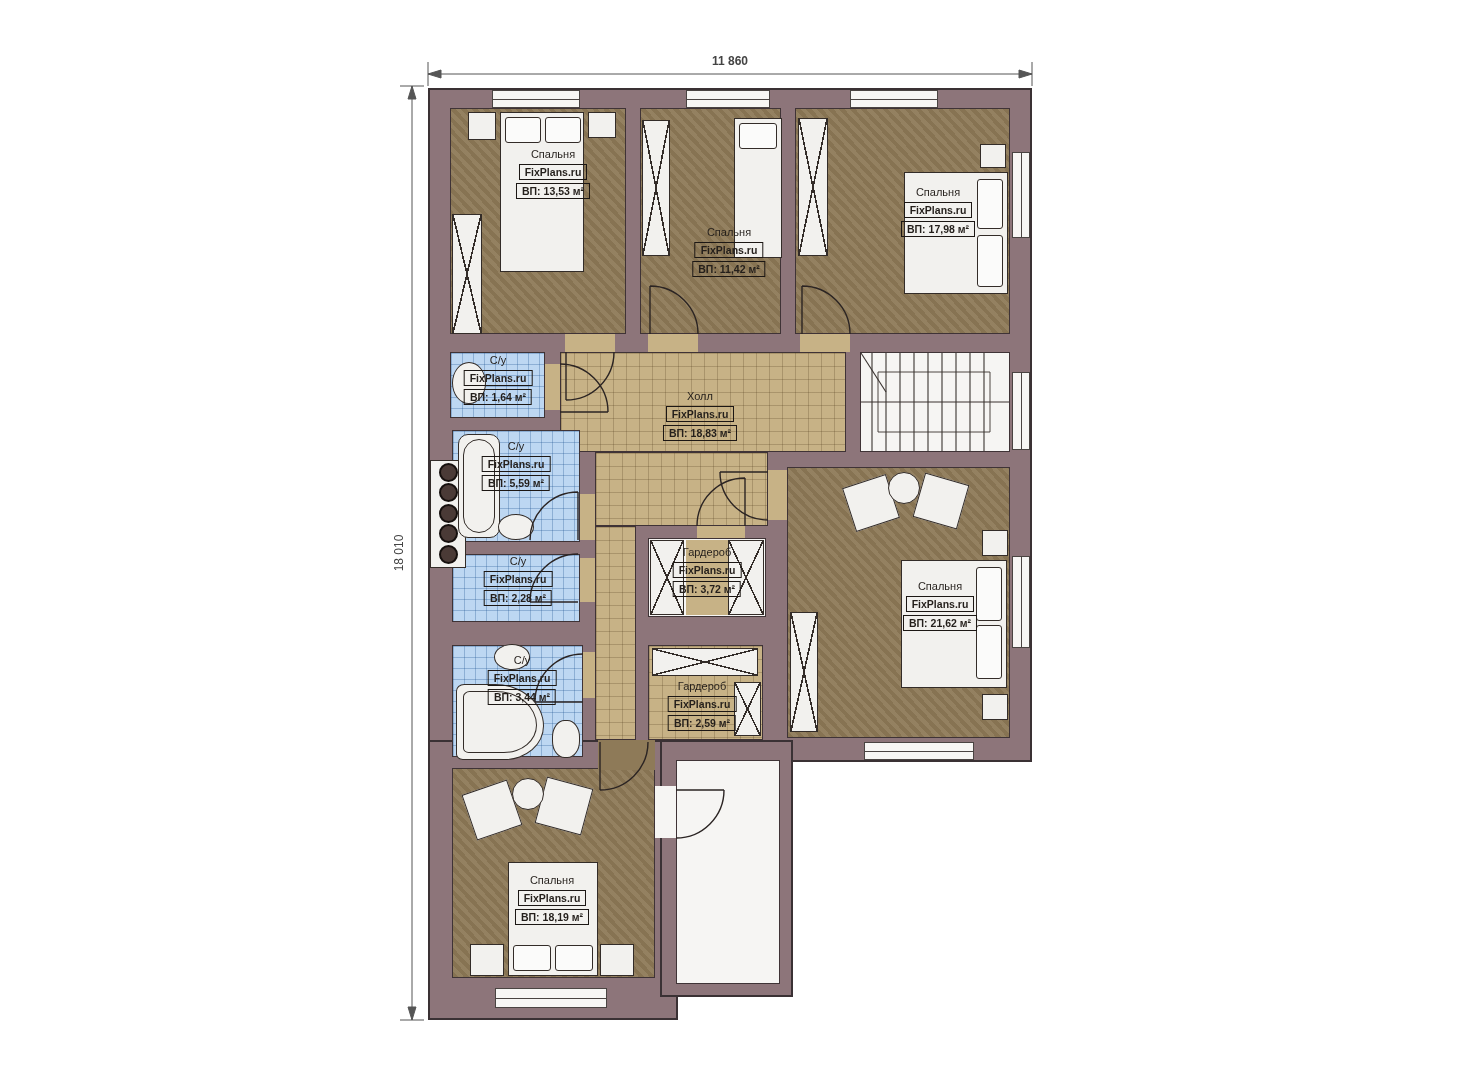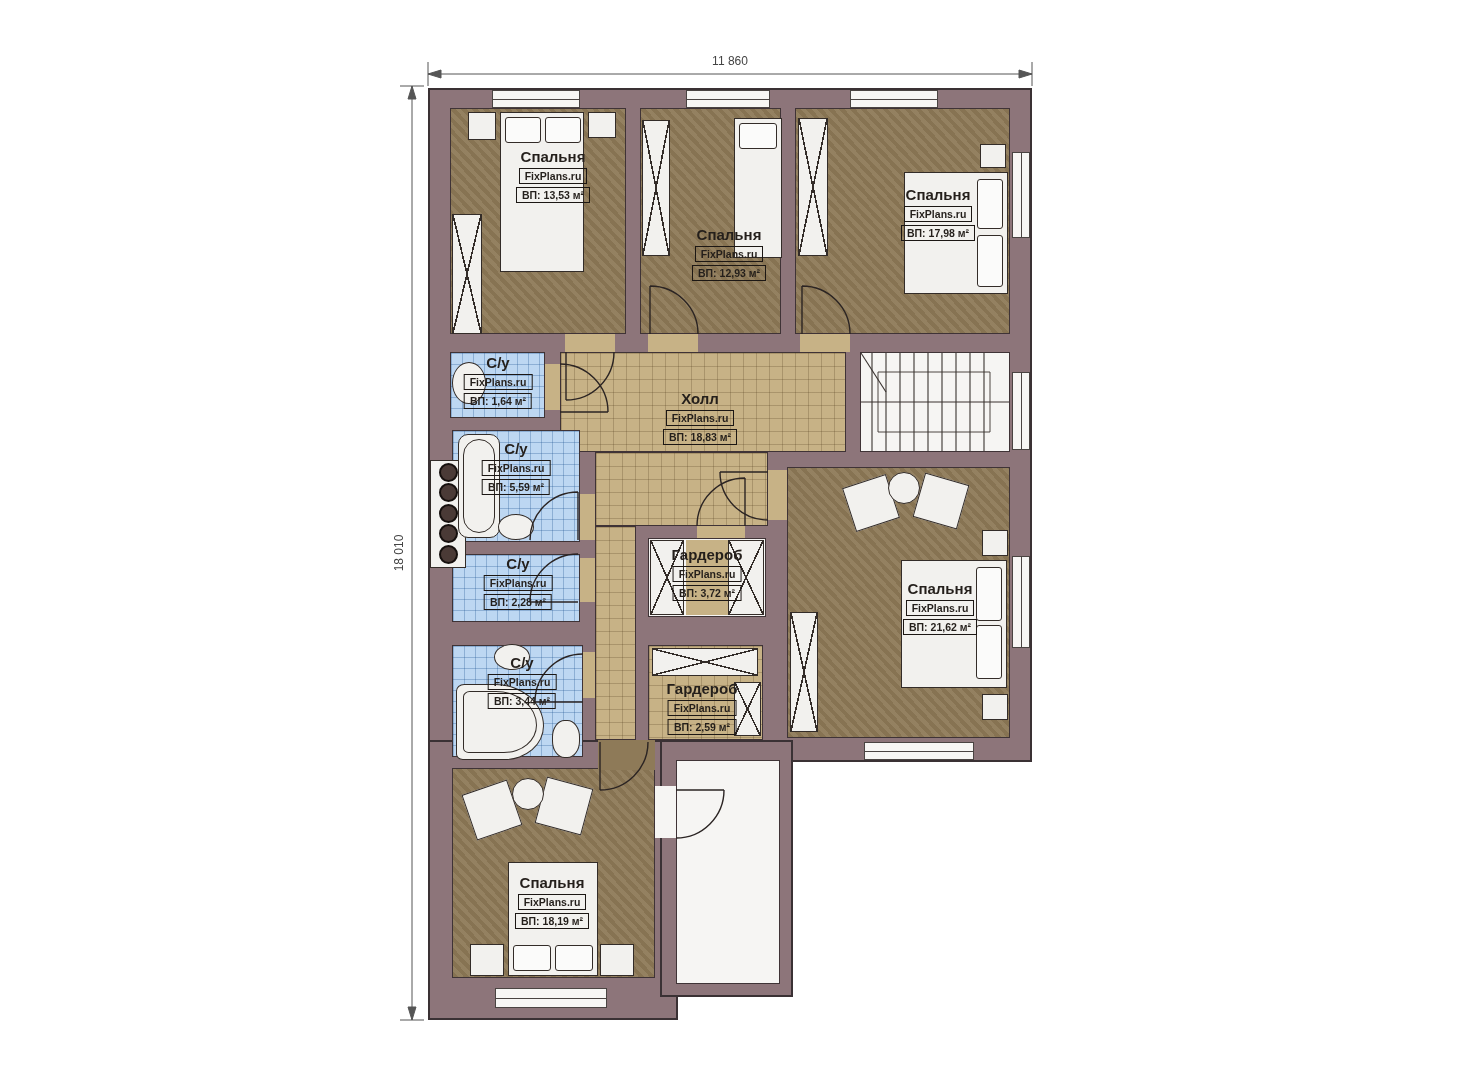--- a/index.html
+++ b/index.html
@@ -27,25 +27,25 @@
     linear-gradient(to top right, transparent calc(50% - .8px), #332c28 calc(50% - .8px), #332c28 calc(50% + .8px), transparent calc(50% + .8px)),
     linear-gradient(to bottom right, transparent calc(50% - .8px), #332c28 calc(50% - .8px), #332c28 calc(50% + .8px), transparent calc(50% + .8px));}
   .tub-inner{position:absolute;left:4px;right:4px;top:4px;bottom:4px;border:1.2px solid #332c28;border-radius:16px;}
   .blob{border-radius:12% 72% 58% 10%;}
   .blob-inner{position:absolute;left:6px;right:6px;top:6px;bottom:6px;border:1.2px solid #332c28;border-radius:12% 72% 58% 10%;}
 
   .chimney{position:absolute;z-index:26;background:#f2f1ee;border:1.3px solid #332c28;box-sizing:border-box;}
   .chim-dot{width:15px;height:15px;border-radius:50%;background:#4a3a36;border:2.5px solid #16100e;margin:1.5px auto 0;}
 
   .rlabel{position:absolute;display:flex;flex-direction:column;align-items:center;transform:translateX(-50%);z-index:40;line-height:1.15;}
-  .rname{font-size:15px;font-weight:700;color:#241f1b;white-space:nowrap;}
+  .rname{font-size:11px;font-weight:400;color:#241f1b;white-space:nowrap;}
   .rbox{border:1.5px solid #1c1714;padding:1px 5px;font-size:10.5px;font-weight:700;color:#241f1b;margin-top:3px;white-space:nowrap;}
 
   .dim-label{position:absolute;font-size:12px;color:#444;z-index:50;}
-  .dim-label.top{transform:translateX(-50%);}
+  .dim-label.top{transform:translateX(-50%);font-weight:bold;}
   .dim-label.left{transform:translate(-50%,-50%) rotate(-90deg);}
 
   svg.overlay{position:absolute;left:0;top:0;z-index:35;pointer-events:none;}
 </style>
 </head>
 <body>
 
 <div id="plan">
 
   <div class="wallblock" style="left:428px;top:88px;width:604px;height:674px;"></div>
@@ -192,21 +192,21 @@
   <div class="dim-label left" style="left:399px;top:553px;">18 010</div>
 
   <div class="rlabel" style="left:553px;top:148px;">
     <div class="rname">Спальня</div>
     <div class="rbox">FixPlans.ru</div>
     <div class="rbox">ВП: 13,53 м²</div>
   </div>
   <div class="rlabel" style="left:729px;top:226px;">
     <div class="rname">Спальня</div>
     <div class="rbox">FixPlans.ru</div>
-    <div class="rbox">ВП: 12,93 м²</div>
+    <div class="rbox">ВП: 11,42 м²</div>
   </div>
   <div class="rlabel" style="left:938px;top:186px;">
     <div class="rname">Спальня</div>
     <div class="rbox">FixPlans.ru</div>
     <div class="rbox">ВП: 17,98 м²</div>
   </div>
   <div class="rlabel" style="left:700px;top:390px;">
     <div class="rname">Холл</div>
     <div class="rbox">FixPlans.ru</div>
     <div class="rbox">ВП: 18,83 м²</div>

